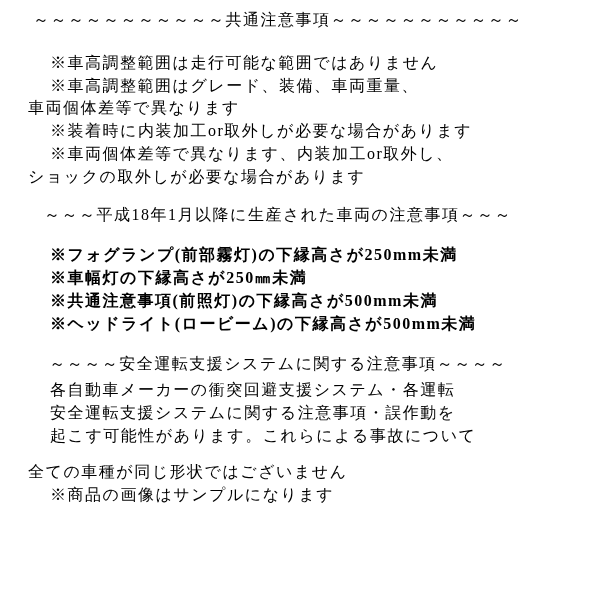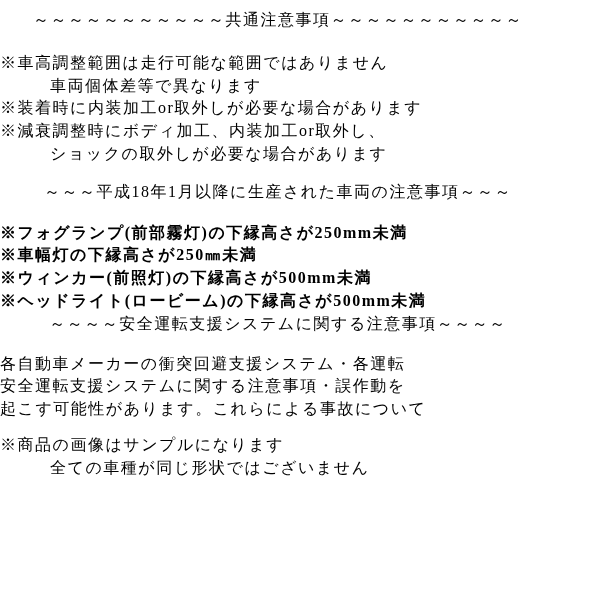--- a/index.html
+++ b/index.html
@@ -23,64 +23,66 @@
     line-height: 22.8px;
     letter-spacing: 1.5px;
     font-weight: 500;
   }
   .hdr {
     text-align: center;
     white-space: nowrap;
   }
   .hdr1 { padding-top: 9px; }
   .hdr2 { margin-top: 15px; text-align: center; }
-  .hdr3 { }
+  .hdr3 { margin-top: 17px; }
   .block1 { margin-top: 20px; }
   .block2 { margin-top: 18px; font-weight: bold; }
-  .block3 { margin-top: 17px; }
+  .block3 { margin-top: 4px; }
   .block4 { margin-top: 13px; }
   .upper  { margin-top: 13px; }
   .line {
+    padding-left: 50px;
     white-space: nowrap;
   }
   .line.indent {
-    padding-left: 50px;
+    padding-left: 28px;
   }
 </style>
 </head>
 <body>
 
 <div class="page">
 
   <div class="hdr hdr1">～～～～～～～～～～～共通注意事項～～～～～～～～～～～</div>
 
   <div class="block1">
     <div class="line">※車高調整範囲は走行可能な範囲ではありません</div>
+    <div class="line">※車高調整範囲はグレード、装備、車両重量、</div>
     <div class="line indent">車両個体差等で異なります</div>
     <div class="line">※装着時に内装加工or取外しが必要な場合があります</div>
-    <div class="line">※減衰調整時にボディ加工、内装加工or取外し、</div>
+    <div class="line">※車両個体差等で異なります、内装加工or取外し、</div>
     <div class="line indent">ショックの取外しが必要な場合があります</div>
   </div>
 
   <div class="hdr hdr2">～～～平成18年1月以降に生産された車両の注意事項～～～</div>
 
   <div class="block2">
     <div class="line">※フォグランプ(前部霧灯)の下縁高さが250mm未満</div>
     <div class="line">※車幅灯の下縁高さが250㎜未満</div>
-    <div class="line">※ウィンカー(前照灯)の下縁高さが500mm未満</div>
+    <div class="line">※共通注意事項(前照灯)の下縁高さが500mm未満</div>
     <div class="line">※ヘッドライト(ロービーム)の下縁高さが500mm未満</div>
   </div>
 
 
   <div class="hdr hdr3">～～～～安全運転支援システムに関する注意事項～～～～</div>
 
   <div class="block3">
     <div class="line">各自動車メーカーの衝突回避支援システム・各運転</div>
     <div class="line">安全運転支援システムに関する注意事項・誤作動を</div>
     <div class="line">起こす可能性があります。これらによる事故について</div>
   </div>
 
   <div class="block4">
+    <div class="line indent">全ての車種が同じ形状ではございません</div>
     <div class="line">※商品の画像はサンプルになります</div>
-    <div class="line indent">全ての車種が同じ形状ではございません</div>
   </div>
 
 </div>
 
 </body></html>

